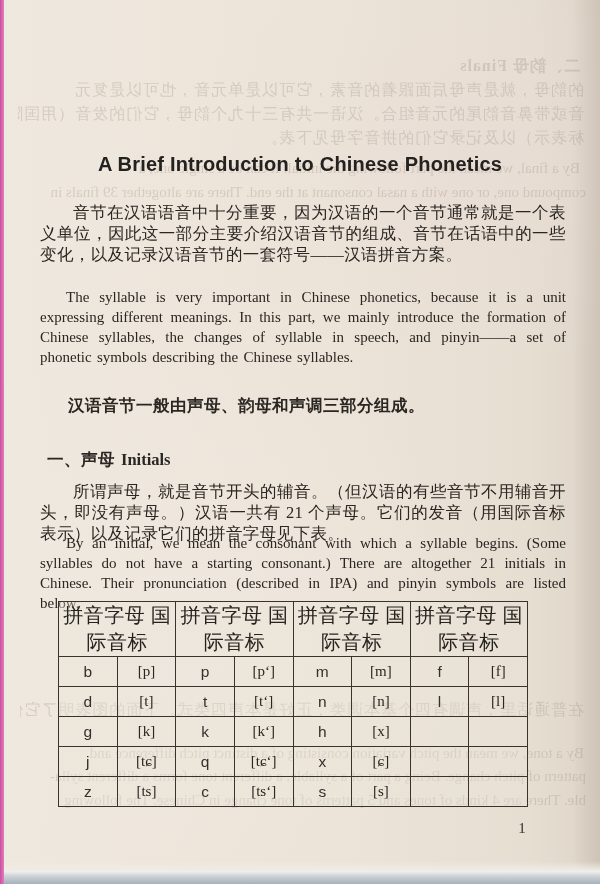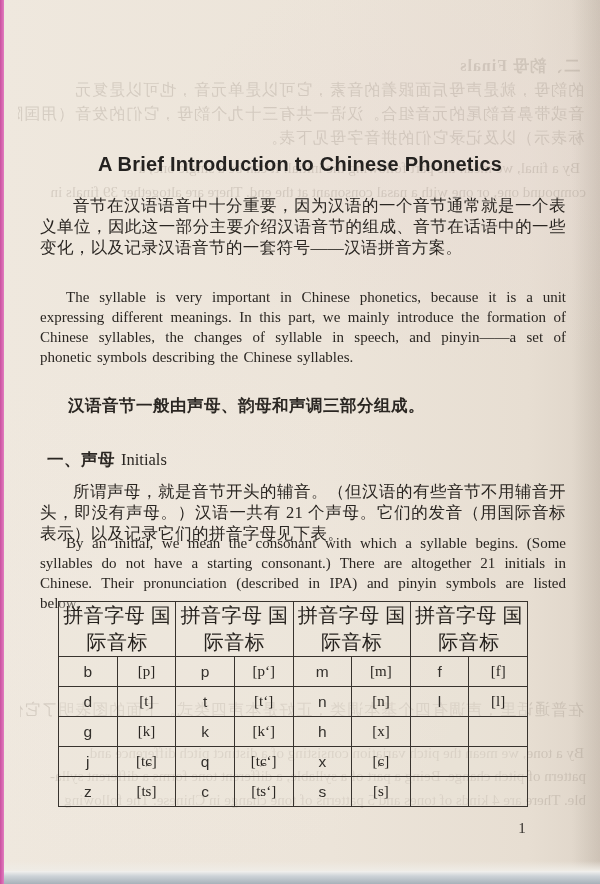--- a/index.html
+++ b/index.html
@@ -42,31 +42,31 @@
   .title{position:absolute;top:99px;left:0;width:600px;text-align:center;
     font-size:30px;font-weight:bold;letter-spacing:9px;color:#1d1a17;}
   .subtitle{position:absolute;top:153px;left:0;width:600px;text-align:center;
     font-family:"Liberation Sans","DejaVu Sans",sans-serif;
     font-size:20px;font-weight:600;color:#242220;letter-spacing:.2px;}
 
   .para{position:absolute;left:40px;width:526px;text-align:justify;}
   .cn{font-size:16.5px;line-height:21px;letter-spacing:.4px;text-indent:33px;}
   .en{font-size:15px;line-height:20px;text-indent:26px;word-spacing:1.5px;}
 
-  .para1{top:195px;}
+  .para1{top:202px;}
   .para2{top:287px;}
 
   .keyblock{position:absolute;left:40px;top:387px;width:526px;margin-top:8px;}
   .key-cn{font-size:16.5px;font-weight:bold;text-indent:28px;letter-spacing:.5px;}
   .key-en{font-family:"Liberation Sans","DejaVu Sans",sans-serif;
     font-size:15.5px;font-weight:bold;text-indent:28px;margin-top:4px;color:#201e1c;}
 
   .section-heading{position:absolute;left:40px;top:449px;font-size:16.5px;}
   .sec-cn{font-weight:bold;letter-spacing:.5px;margin-left:7px;}
-  .sec-en{font-weight:normal;margin-left:6px;text-align:center;}
+  .sec-en{font-weight:bold;margin-left:6px;text-align:center;}
 
   .para3{top:481px;}
   .para4{top:533px;}
 
   table.initials{position:absolute;left:58px;top:601px;width:470px;
     border-collapse:collapse;table-layout:fixed;z-index:3;}
   table.initials td{border:1px solid #38332e;padding:0;text-align:center;
     vertical-align:middle;background:rgba(236,228,217,.35);}
   tr.h1 td{height:22px;font-size:20px;letter-spacing:.5px;color:#26221e;}
   tr.h2 td{height:20px;font-size:15px;color:#26221e;}

